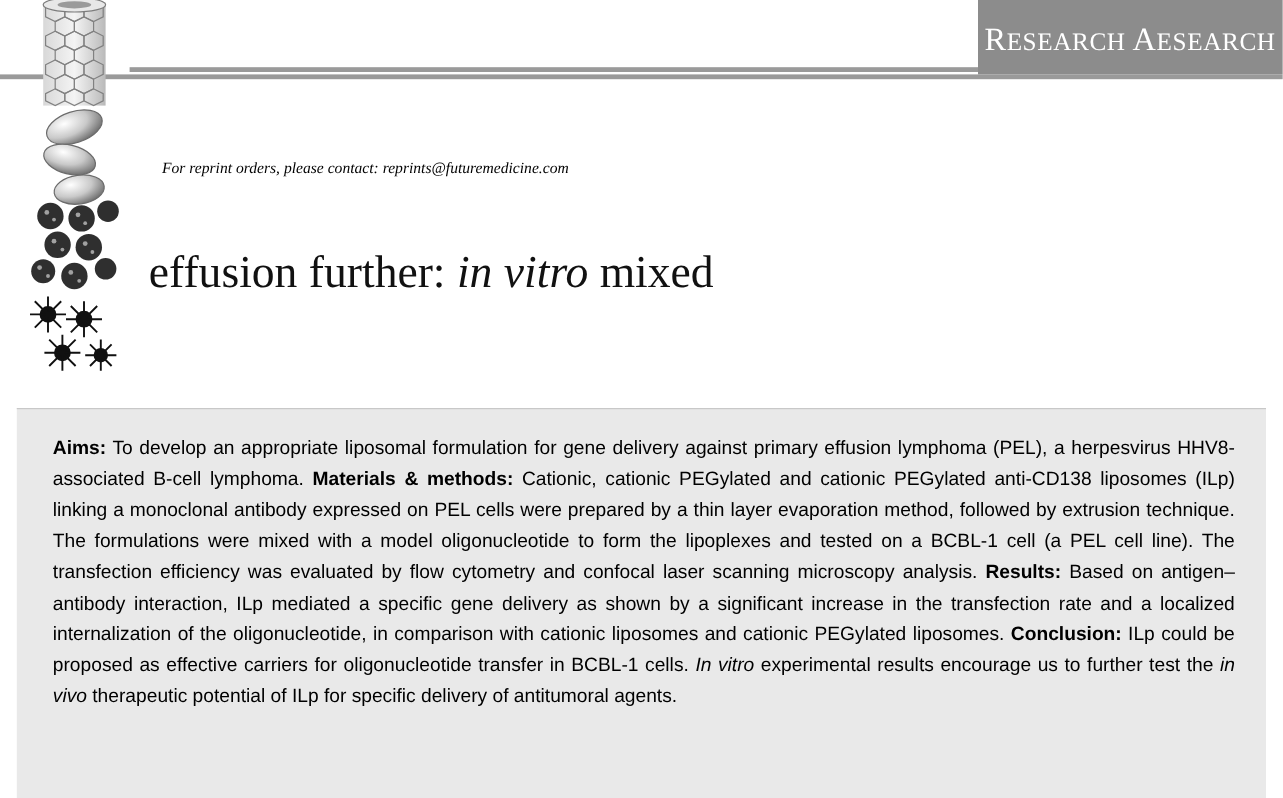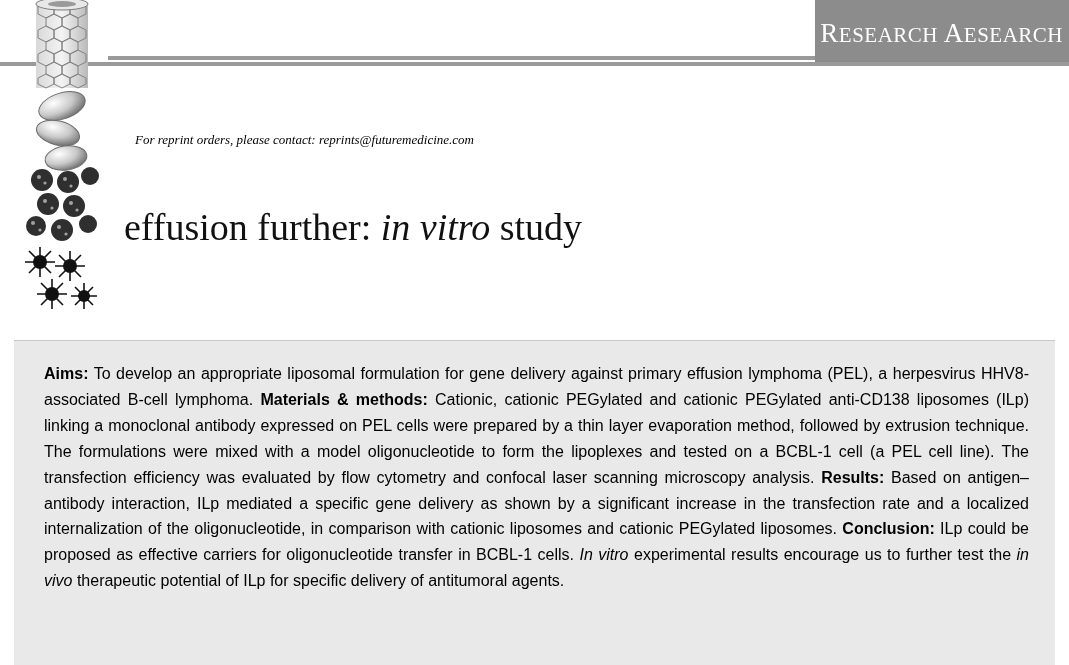--- a/index.html
+++ b/index.html
@@ -217,18 +217,18 @@
         <circle r="6" fill="#111111" stroke="none"></circle>
         <path d="M0,-13 L0,13 M-13,0 L13,0 M-9,-9 L9,9 M-9,9 L9,-9"></path>
       </g>
     </g>
   </svg>
 </div>
 
 <div class="reprint">For reprint orders, please contact: reprints@futuremedicine.com</div>
 
 <div class="title">
-  <div><span>effusion further: </span><span class="ital">in vitro</span><span> study</span></div>
+  <div><span>effusion further: </span><span class="ital">in vitro</span><span> mixed</span></div>
 </div>
 
 <div class="abstract">
   <div class="abstract-inner"><b>Aims:</b><span> To develop an appropriate liposomal formulation for gene delivery against primary effusion lymphoma (PEL), a herpesvirus HHV8-associated B-cell lymphoma. </span><b>Materials &amp; methods:</b><span> Cationic, cationic PEGylated and cationic PEGylated anti-CD138 liposomes (ILp) linking a monoclonal antibody expressed on PEL cells were prepared by a thin layer evaporation method, followed by extrusion technique. The formulations were mixed with a model oligonucleotide to form the lipoplexes and tested on a BCBL-1 cell (a PEL cell line). The transfection efficiency was evaluated by flow cytometry and confocal laser scanning microscopy analysis. </span><b>Results:</b><span> Based on antigen–antibody interaction, ILp mediated a specific gene delivery as shown by a significant increase in the transfection rate and a localized internalization of the oligonucleotide, in comparison with cationic liposomes and cationic PEGylated liposomes. </span><b>Conclusion:</b><span> ILp could be proposed as effective carriers for oligonucleotide transfer in BCBL-1 cells. </span><i>In vitro</i><span> experimental results encourage us to further test the </span><i>in vivo</i><span> therapeutic potential of ILp for specific delivery of antitumoral agents.</span></div>
 </div>
 
 </body></html>

